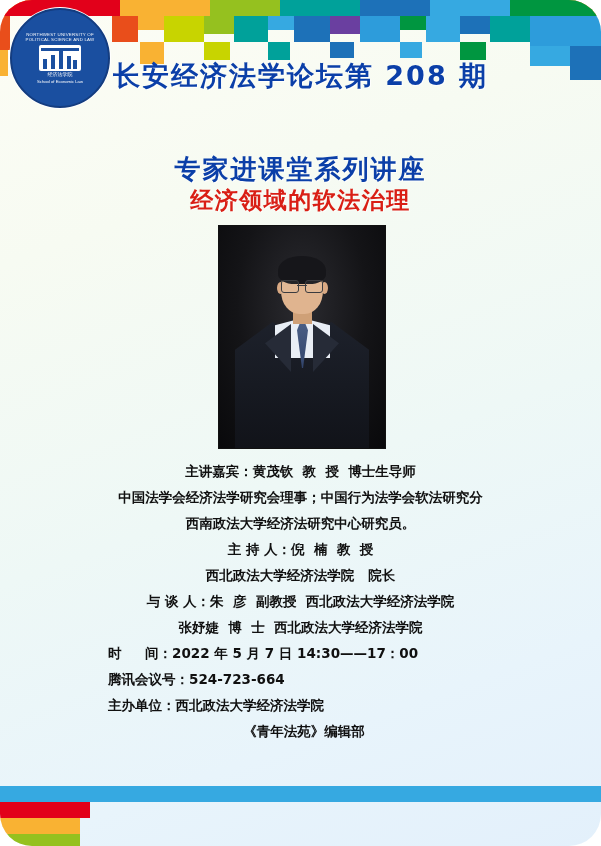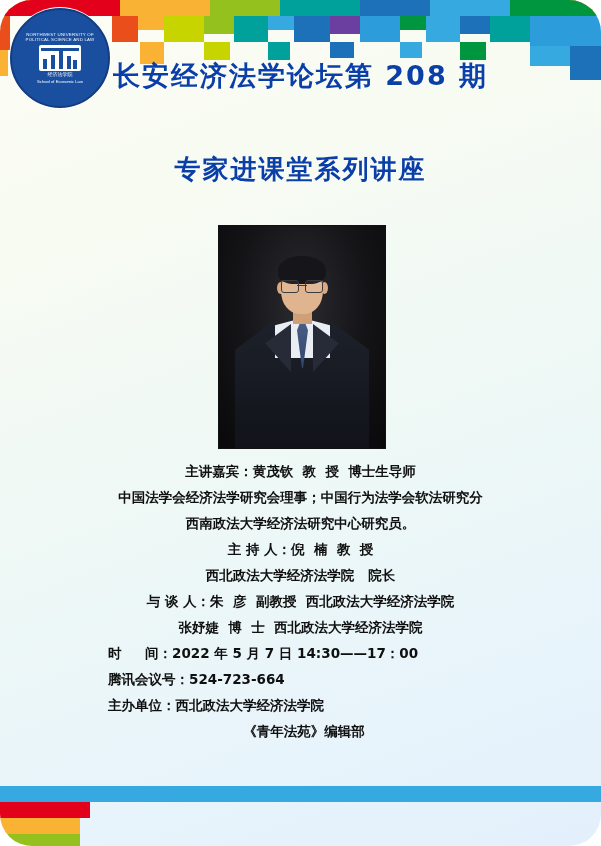--- a/index.html
+++ b/index.html
@@ -312,20 +312,21 @@
       <div class="bar" style="left:28px;top:11px;width:4px;height:13px;"></div>
       <div class="bar" style="left:34px;top:15px;width:4px;height:9px;"></div>
       <div class="bar" style="left:2px;top:3px;width:38px;height:3px;"></div>
     </div>
     <div class="cn">经济法学院</div>
     <div class="en">School of Economic Law</div>
   </div>
 
   <div class="title-1">长安经济法学论坛第 208 期</div>
   <div class="title-2">专家进课堂系列讲座</div>
+  <div class="title-3">经济领域的软法治理</div>
 
   <div class="portrait">
     <div class="bg"></div>
     <div class="suit"></div>
     <div class="shirt"></div>
     <div class="lapel-l"></div>
     <div class="lapel-r"></div>
     <div class="tie"></div>
     <div class="neck"></div>
     <div class="ear-l"></div>

